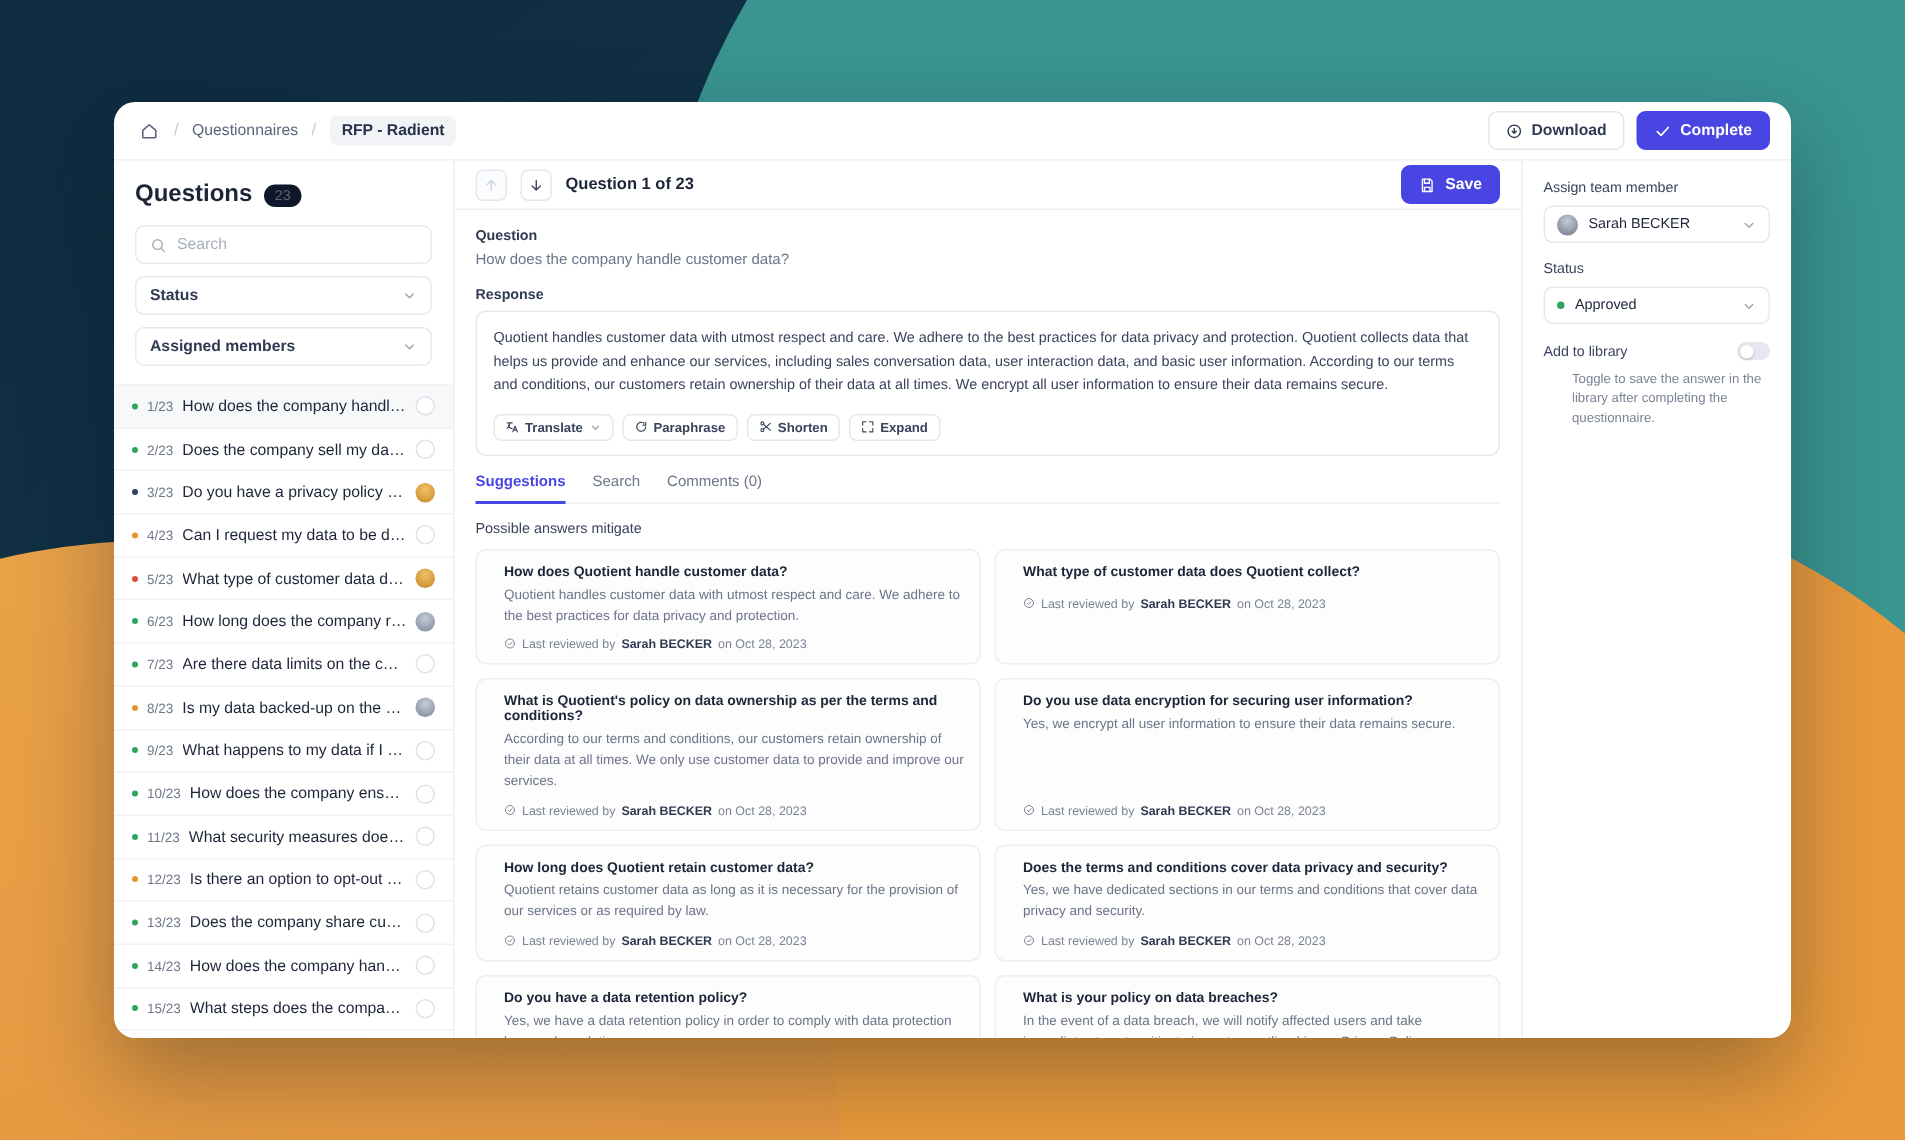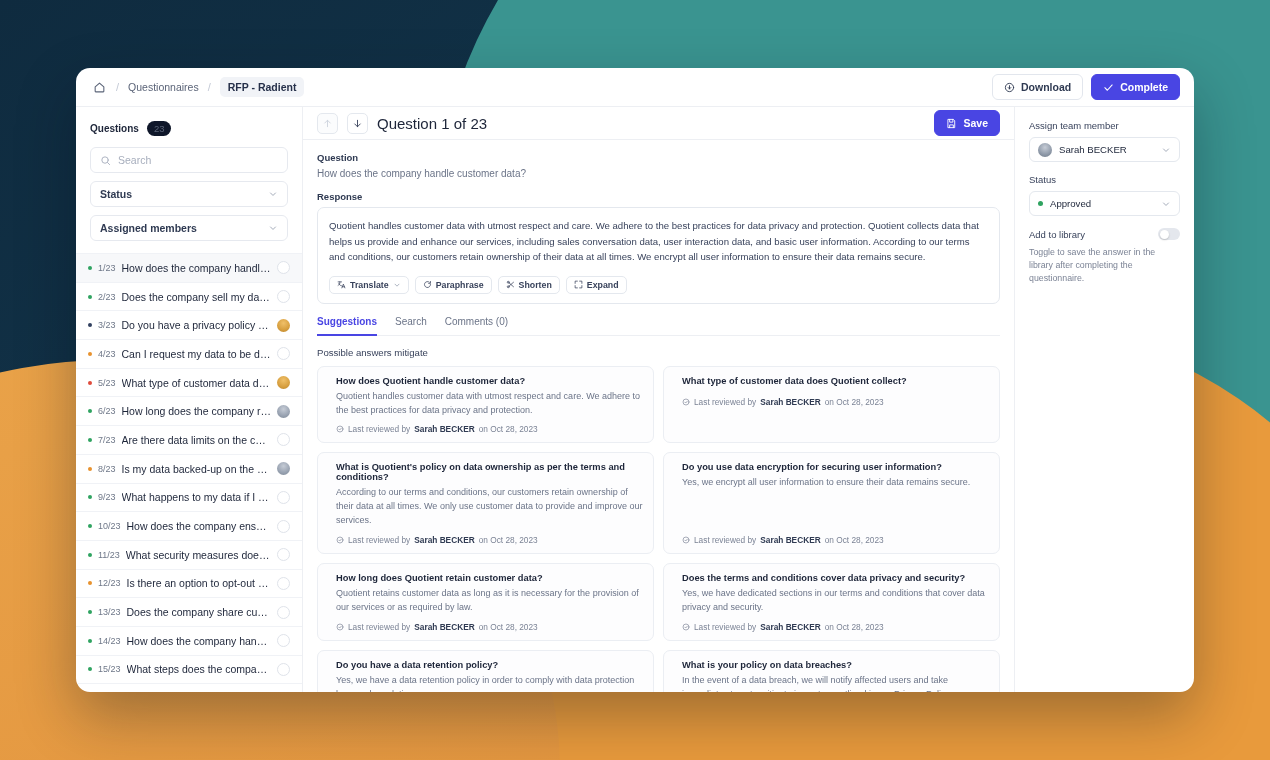--- a/index.html
+++ b/index.html
@@ -82,21 +82,21 @@
   
   .body { flex: 1; display: flex; min-height: 0; }
 
   
   .sidebar {
     width: 227px; flex: none; border-right: 1px solid #edeff3;
     display: flex; flex-direction: column; min-height: 0;
   }
   .side-head { padding: 14px 14px 0 14px; }
   .side-title-row { display: flex; align-items: center; gap: 8px; margin-bottom: 11px; }
-  .side-title { font-size: 10px; font-weight: bold; color: #1d2539; }
+  .side-title { font-size: 16px; font-weight: bold; color: #1d2539; }
   .side-count {
     font-size: 9.5px; color: #5b6478; background: #0f172a;
     border-radius: 9px; padding: 2px 7px;
   }
   .side-field {
     height: 26px; border: 1px solid #e6e9ef; border-radius: 6px;
     display: flex; align-items: center; padding: 0 9px; gap: 7px;
     margin-bottom: 8px; background: #fff;
   }
   .side-field .lbl { font-size: 10.5px; color: #2f3a52; font-weight: bold; flex: 1; }
@@ -124,21 +124,21 @@
   .center-head {
     height: 33px; flex: none; display: flex; align-items: center;
     padding: 0 14px; gap: 9px; border-bottom: 1px solid #edeff3;
   }
   .navbtn {
     width: 21px; height: 21px; border: 1px solid #e4e8ee; border-radius: 5px;
     display: flex; align-items: center; justify-content: center;
     background: #fff; cursor: pointer;
   }
   .navbtn.disabled { color: #cdd3dd; background: #fbfcfd; }
-  .qtitle { font-size: 15px; font-weight: normal; color: #1d2539; flex: 1; }
+  .qtitle { font-size: 11px; font-weight: bold; color: #1d2539; flex: 1; }
   .save-wrap { display: flex; }
 
   .center-scroll { flex: 1; overflow: hidden; padding: 12px 14px 0 14px; }
   .lbl-sm { font-size: 9.5px; font-weight: bold; color: #2f3a52; margin-bottom: 5px; }
   .qtext-main { font-size: 10px; color: #6b7488; margin-bottom: 12px; }
   .resp-box { border: 1px solid #e4e8ee; border-radius: 7px; padding: 10px 11px 9px 11px; }
   .resp-text { font-size: 9.6px; line-height: 1.62; color: #39435c; }
   .resp-tools { display: flex; gap: 6px; margin-top: 11px; }
   .tool {
     display: inline-flex; align-items: center; gap: 4px;
@@ -189,21 +189,21 @@
   .rp-row .rp-label { flex: 1; margin-bottom: 0; font-weight: normal; }
   .toggle {
     width: 22px; height: 12px; border-radius: 7px; background: #e4e7ed;
     position: relative; cursor: pointer; flex: none;
   }
   .toggle::after {
     content: ""; position: absolute; top: 1.5px; left: 1.5px;
     width: 9px; height: 9px; border-radius: 50%; background: #fff;
     box-shadow: 0 1px 2px rgba(0,0,0,.18);
   }
-  .rp-help { font-size: 8.8px; line-height: 1.5; color: #7b8395; margin-top: 6px; }
+  .rp-help { font-size: 8.8px; line-height: 1.5; color: #7b8395; margin-top: 6px; margin-left: 19px; }
   .chev { color: #9aa3b2; font-size: 9px; flex: none; }
   svg { display: block; }
 </style>
 </head>
 <body>
 
 <div class="bg">
   <div class="bg-navy"></div>
   <div class="bg-teal"></div>
   <div class="bg-teal2"></div>

